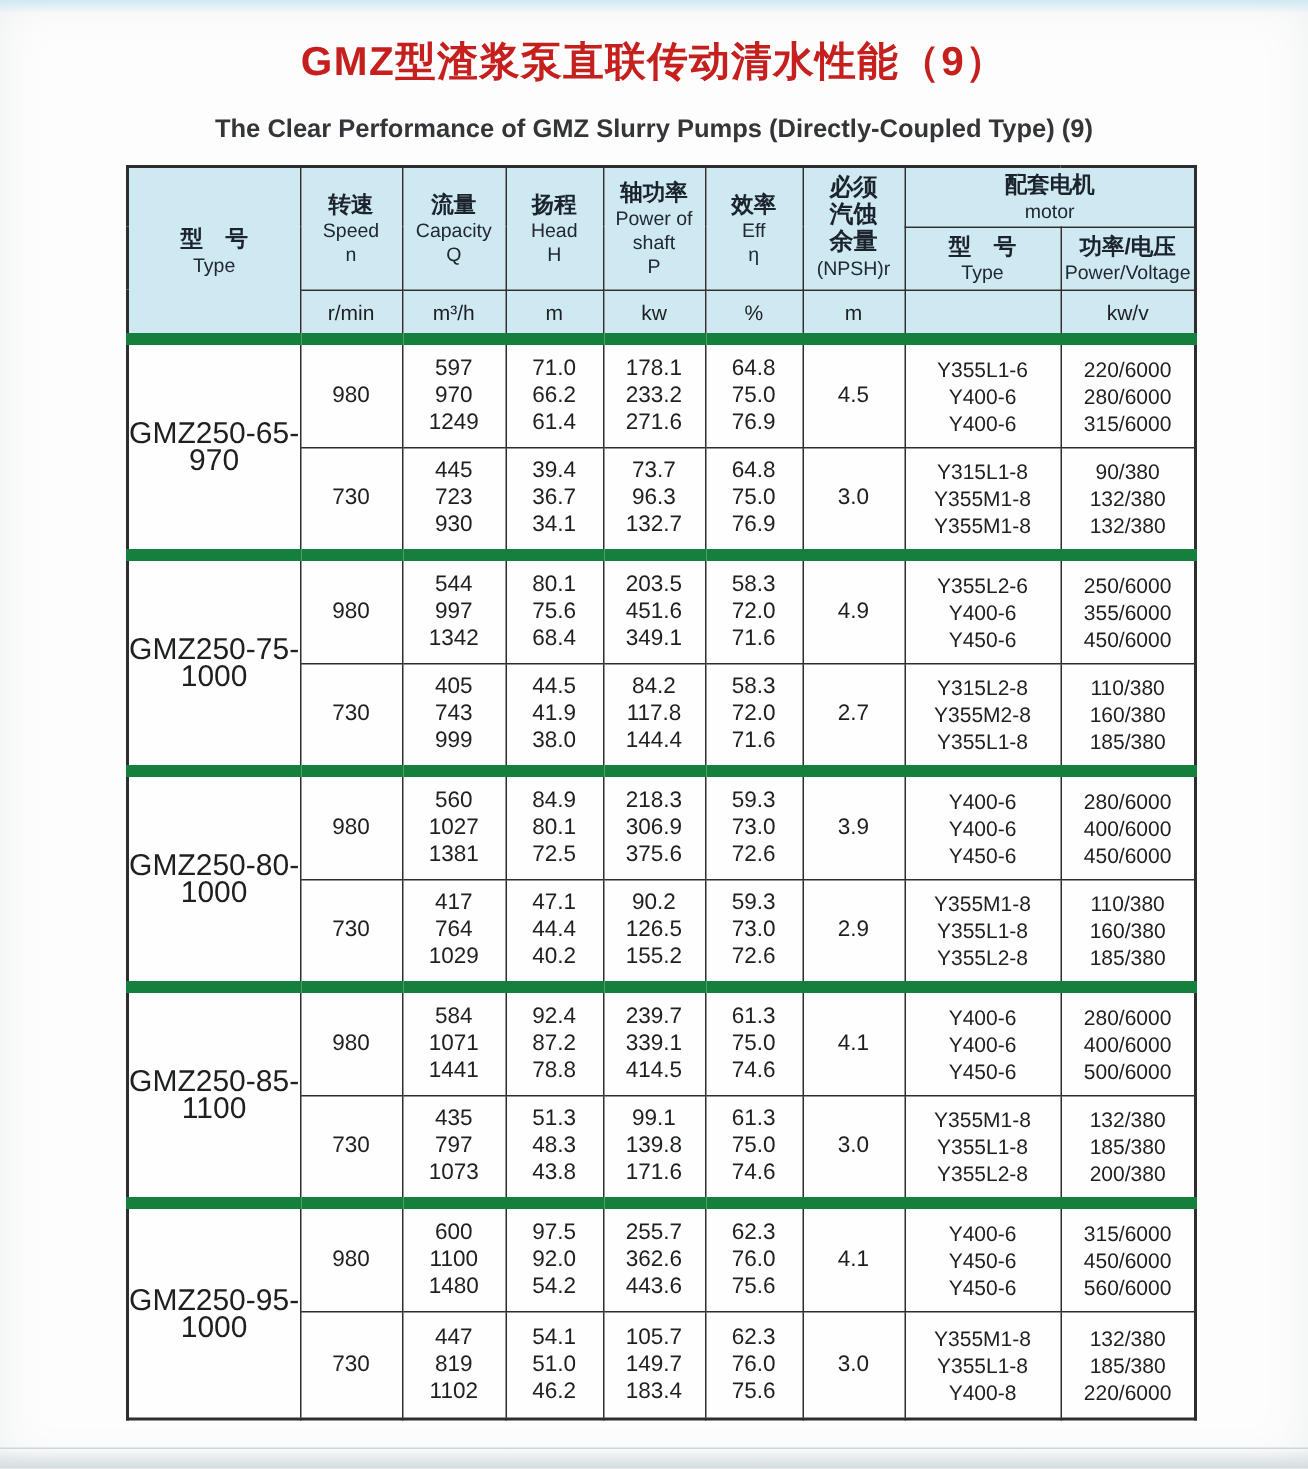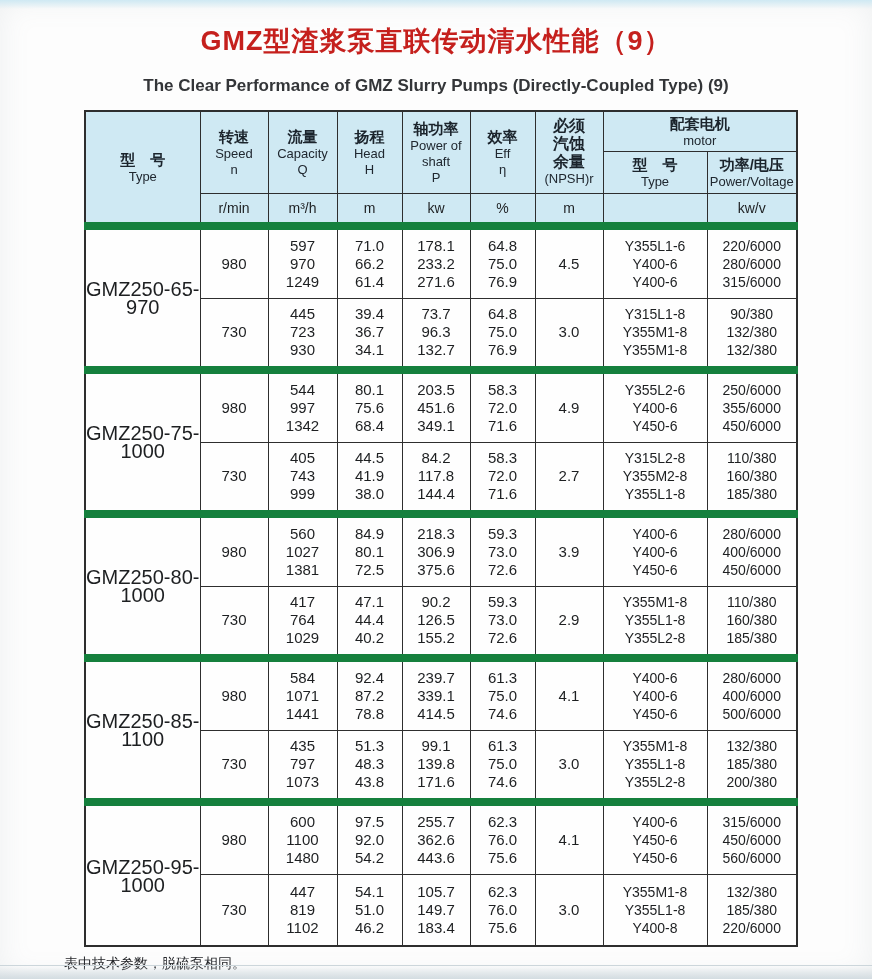--- a/index.html
+++ b/index.html
@@ -545,16 +545,15 @@
           </td>
           <td class="pv">
             <div>132/380</div>
             <div>185/380</div>
             <div>220/6000</div>
           </td>
         </tr>
       </tbody>
   </table>
 
-  <div class="footnote">表中技术参数，脱硫泵相同。</div>
 
   <div class="bottom-fade"></div>
 </div>
 
 </body></html>

